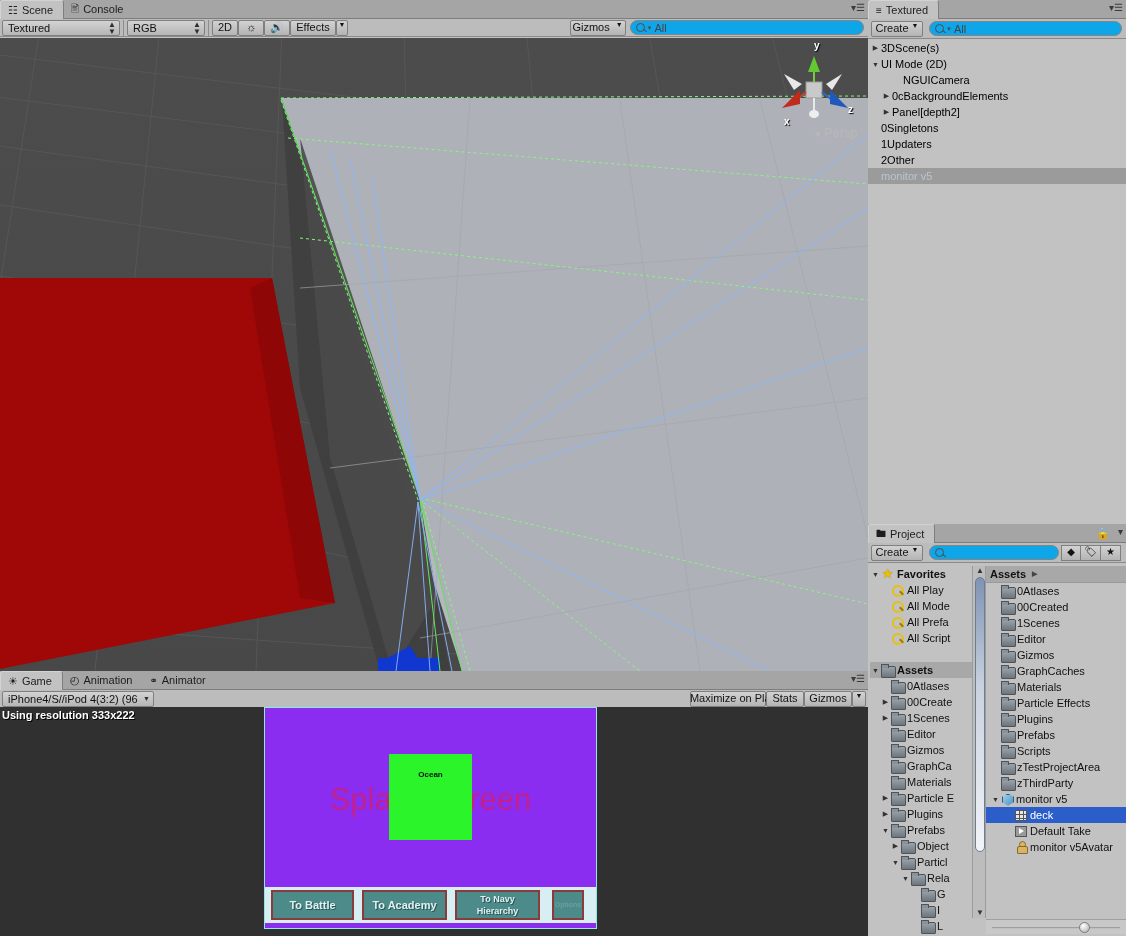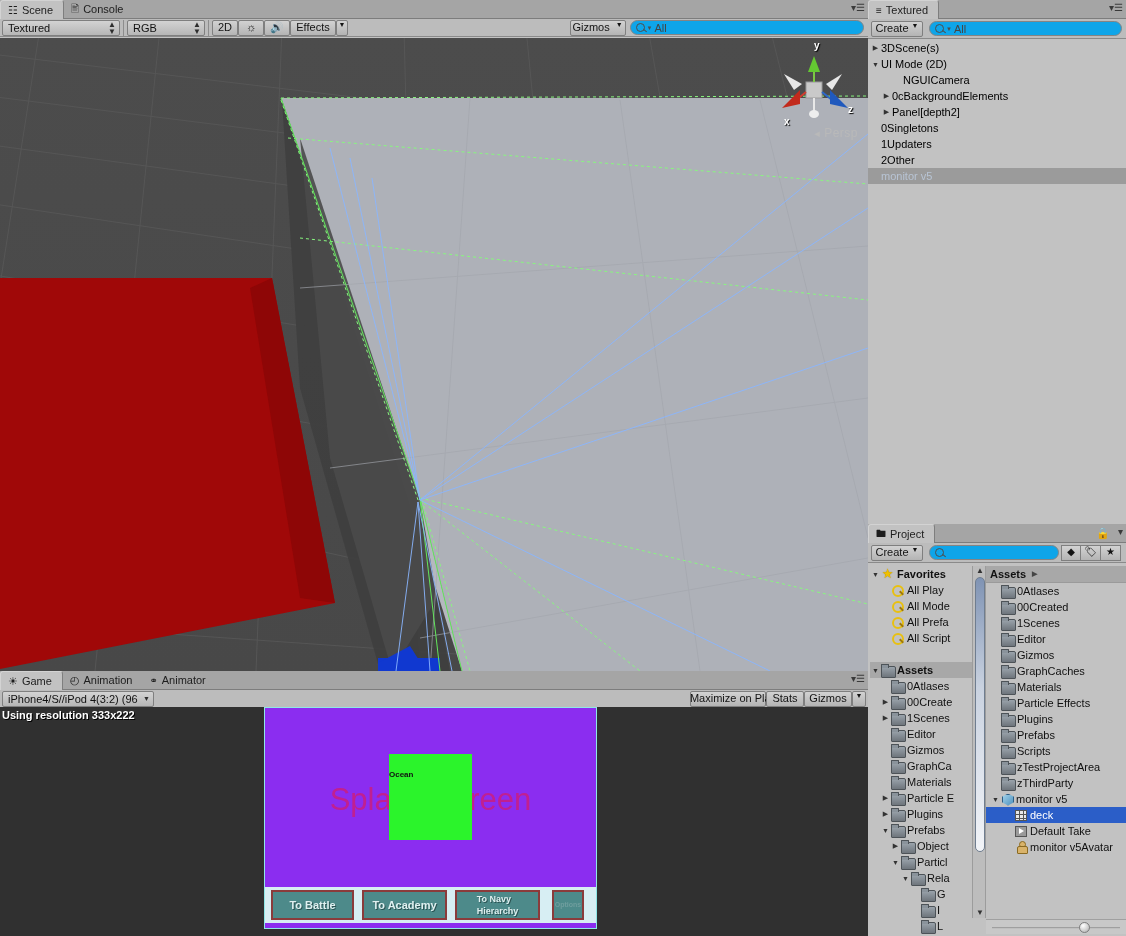--- a/index.html
+++ b/index.html
@@ -248,36 +248,36 @@
   
   #game-screen {
     position: absolute; left: 264px; top: 0px; width: 333px; height: 222px;
     background: #8b2df0; border: 1px solid #8fe7e7;
   }
   #ocean-box {
     position: absolute; left: 124px; top: 46px; width: 83px; height: 86px;
     background: #2bf42b;
   }
   #ocean-label {
-    position: absolute; top: 16px; width: 100%; 
+    position: absolute; top: 16px; width: 100%; text-align: center;
     font-size: 8px; color: #111; font-weight: bold;
   }
   #splash-text {
     position: absolute; left: 0; top: 74px; width: 100%; text-align: center;
     font-size: 31px; color: #c02090; letter-spacing: 0px;
     mix-blend-mode: normal;
   }
   #button-strip {
     position: absolute; left: 0; bottom: 5px; width: 100%; height: 36px;
     background: #d7eef3; display: flex; align-items: center;
     padding: 0 6px; gap: 8px;
   }
   .gbtn {
     height: 30px; background: #4d8a8a; border: 2px solid #8a3b3b;
-    display: flex; align-items: center; justify-content: center; 
+    display: flex; align-items: center; justify-content: center; text-align: center;
     color: #dff0f0; font-weight: bold; font-size: 11px;
     text-shadow: 1px 1px 0 #2a5252; line-height: 12px;
   }
   #btn-battle { width: 83px; }
   #btn-academy { width: 85px; }
   #btn-navy { width: 85px; font-size: 9px; }
   #btn-options { width: 32px; font-size: 7px; color: #6f9e9e; text-shadow:none; margin-left: 4px;}
   #game-bottom-strip {
     position: absolute; left: 0; bottom: 0; width: 100%; height: 5px;
     background: #8b2df0;

